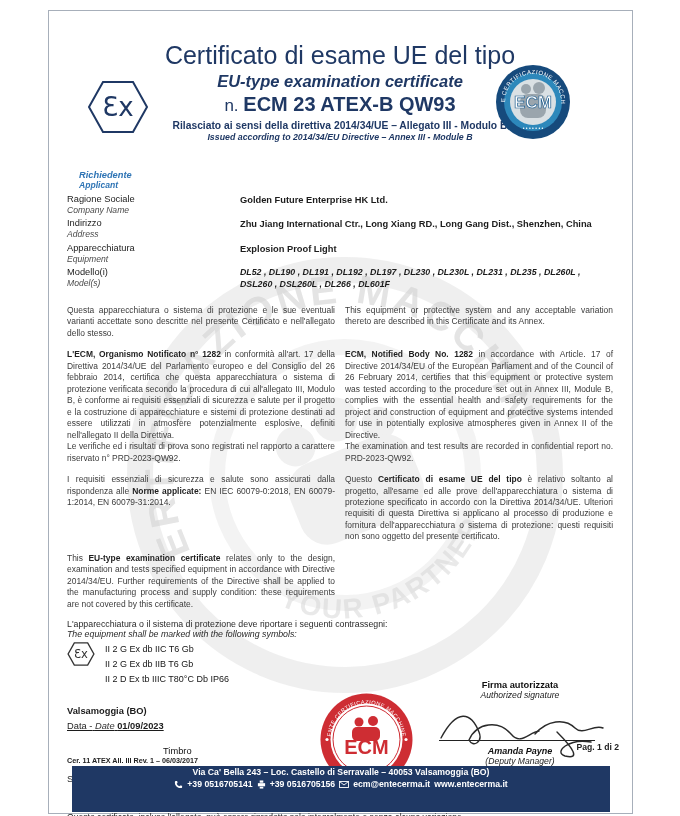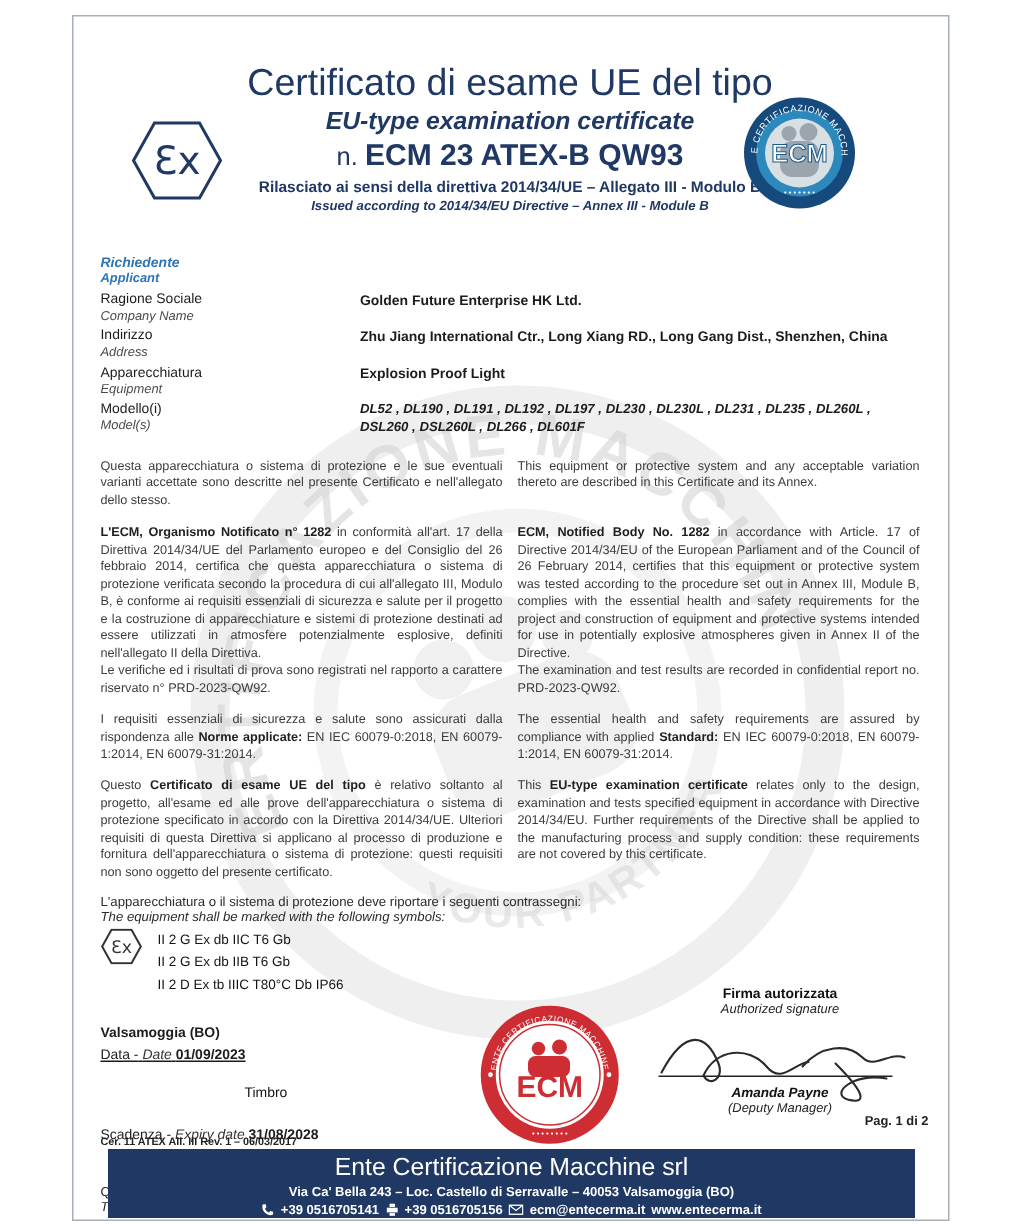--- a/index.html
+++ b/index.html
@@ -15,21 +15,21 @@
   .ecm-logo{position:absolute;left:428px;top:22px;}
   .titles{width:360px;margin:0 auto;text-align:center;color:#1f3864;}
   .t1{font-size:25px;line-height:1.1;font-weight:400;margin:8px 0 2px;}
   .t2{font-size:16.5px;font-style:italic;font-weight:bold;margin:0 0 2px;}
   .t3{font-size:17px;margin:0 0 4px;color:#1f3864;}
   .t3 .num{font-weight:bold;font-size:20px;}
   .dir1{font-size:10.3px;font-weight:bold;margin:2px 0 0;}
   .dir2{font-size:8.8px;font-weight:bold;font-style:italic;margin:1px 0 0;}
   
   .app{margin-top:10px;font-size:9.3px;color:#1c1c1c;}
-  .app-head{line-height:1.15;margin-bottom:3px;color:#2e74b5;font-weight:bold;font-style:italic;}
+  .app-head{line-height:1.15;margin-bottom:3px;color:#2e74b5;font-weight:bold;font-style:italic;margin-left:12px;}
   .app-head .en{font-size:8.6px;}
   .app-row{display:grid;grid-template-columns:173px 1fr;margin-bottom:3px;}
   .lbl-it{line-height:1.2;}
   .lbl-en{font-style:italic;color:#4a4a4a;font-size:8.6px;line-height:1.2;}
   .val{font-weight:bold;color:#1c1c1c;line-height:1.35;}
   .val.italic{font-style:italic;font-size:8.8px;}
   
   .bodygrid{margin-top:14px;display:grid;grid-template-columns:1fr 1fr;column-gap:10px;row-gap:10px;
             font-size:8.45px;line-height:1.36;text-align:justify;color:#3c3c3c;}
   .bodygrid .b{font-weight:bold;color:#1f1f1f;}
@@ -172,21 +172,20 @@
         <div class="val italic">DL52 , DL190 , DL191 , DL192 , DL197 , DL230 , DL230L , DL231 , DL235 , DL260L , DSL260 , DSL260L , DL266 , DL601F</div>
       </div>
     </div>
 
     <div class="bodygrid">
       <div><span>Questa apparecchiatura o sistema di protezione e le sue eventuali varianti accettate sono descritte nel presente Certificato e nell'allegato dello stesso.</span></div>
       <div><span>This equipment or protective system and any acceptable variation thereto are described in this Certificate and its Annex.</span></div>
       <div><span class="b">L'ECM, Organismo Notificato n° 1282</span><span> in conformità all'art. 17 della Direttiva 2014/34/UE del Parlamento europeo e del Consiglio del 26 febbraio 2014, certifica che questa apparecchiatura o sistema di protezione verificata secondo la procedura di cui all'allegato III, Modulo B, è conforme ai requisiti essenziali di sicurezza e salute per il progetto e la costruzione di apparecchiature e sistemi di protezione destinati ad essere utilizzati in atmosfere potenzialmente esplosive, definiti nell'allegato II della Direttiva.</span><br><span>Le verifiche ed i risultati di prova sono registrati nel rapporto a carattere riservato n° PRD-2023-QW92.</span></div>
       <div><span class="b">ECM, Notified Body No. 1282</span><span> in accordance with Article. 17 of Directive 2014/34/EU of the European Parliament and of the Council of 26 February 2014, certifies that this equipment or protective system was tested according to the procedure set out in Annex III, Module B, complies with the essential health and safety requirements for the project and construction of equipment and protective systems intended for use in potentially explosive atmospheres given in Annex II of the Directive.</span><br><span>The examination and test results are recorded in confidential report no. PRD-2023-QW92.</span></div>
       <div><span>I requisiti essenziali di sicurezza e salute sono assicurati dalla rispondenza alle </span><span class="b">Norme applicate:</span><span> EN IEC 60079-0:2018, EN 60079-1:2014, EN 60079-31:2014.</span></div>
-      <div><span>The essential health and safety requirements are assured by compliance with applied </span><span class="b">Standard:</span><span> EN IEC 60079-0:2018, EN 60079-1:2014, EN 60079-31:2014.</span></div>
       <div><span>Questo </span><span class="b">Certificato di esame UE del tipo</span><span> è relativo soltanto al progetto, all'esame ed alle prove dell'apparecchiatura o sistema di protezione specificato in accordo con la Direttiva 2014/34/UE. Ulteriori requisiti di questa Direttiva si applicano al processo di produzione e fornitura dell'apparecchiatura o sistema di protezione: questi requisiti non sono oggetto del presente certificato.</span></div>
       <div><span>This </span><span class="b">EU-type examination certificate</span><span> relates only to the design, examination and tests specified equipment in accordance with Directive 2014/34/EU. Further requirements of the Directive shall be applied to the manufacturing process and supply condition: these requirements are not covered by this certificate.</span></div>
     </div>
 
     <div class="mark">
       <div>L'apparecchiatura o il sistema di protezione deve riportare i seguenti contrassegni:</div>
       <div class="en">The equipment shall be marked with the following symbols:</div>
       <div class="codes">
         <span class="hex">
           <svg width="28" height="24" viewBox="0 0 62 54">
@@ -258,21 +257,20 @@
     <div class="repro">
       <div>Questo certificato, incluso l'allegato, può essere riprodotto solo integralmente e senza alcuna variazione.</div>
       <div class="en">This certificate, annex included, can only be reproduced in its entirety and without any change.</div>
     </div>
   </div>
 
   <div class="pag">Pag. 1 di 2</div>
   <div class="docref">Cer. 11 ATEX All. III Rev. 1 – 06/03/2017</div>
 
   <div class="bluebar">
-    <div class="bb-company">Ente Certificazione Macchine srl</div>
     <div class="bb-addr">Via  Ca' Bella 243 – Loc. Castello di Serravalle – 40053 Valsamoggia (BO)</div>
     <div class="bb-contact">
       <svg width="9" height="9" viewBox="0 0 10 10">
         <path d="M2,1 C1,1 1,2 1,3 C1,6.5 4.5,9 7,9 C8,9 9,9 9,8 L9,6.5 L6.8,6 L6,7 C4.5,6.5 3.5,5.5 3,4 L4,3.2 L3.5,1 Z" fill="#ffffff"></path>
       </svg>
       <span>+39 0516705141</span>
       <svg width="9" height="9" viewBox="0 0 10 10">
         <rect x="3" y="0.5" width="4" height="2.5" fill="#ffffff"></rect>
         <rect x="1" y="3.5" width="8" height="3.5" fill="#ffffff"></rect>
         <rect x="3" y="7.5" width="4" height="2" fill="#ffffff"></rect>

